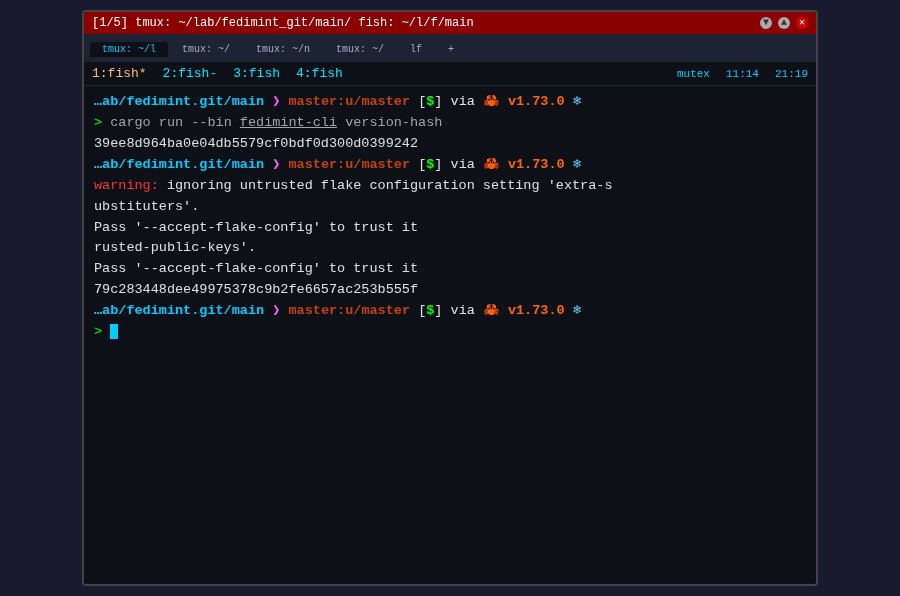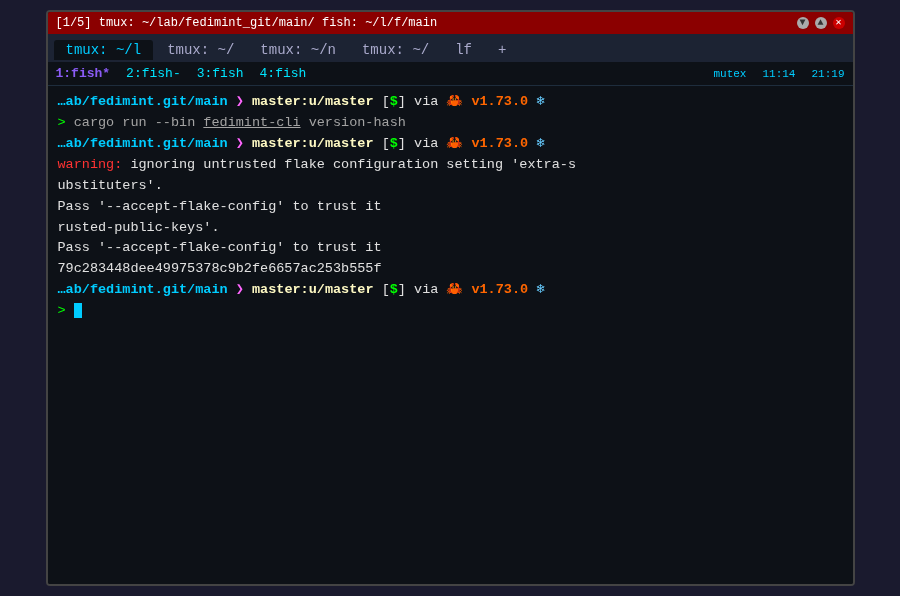--- a/index.html
+++ b/index.html
@@ -8,21 +8,21 @@
       width: 900px;
       height: 596px;
       background: #1a1a2e;
       display: flex;
       align-items: center;
       justify-content: center;
       font-family: 'Courier New', Courier, monospace;
     }
 
     .terminal-window {
-      width: 809px;
+      width: 736px;
       height: 576px;
       border: 2px solid #444;
       border-radius: 4px;
       overflow: hidden;
       display: flex;
       flex-direction: column;
       background: #0d1117;
     }
 
     .title-bar {
@@ -67,21 +67,21 @@
       display: flex;
       align-items: center;
       padding: 3px 6px 0 6px;
       height: 28px;
       flex-shrink: 0;
       gap: 2px;
     }
 
     .tab {
       padding: 2px 12px;
-      font-size: 14px;
+      font-size: 10px;
       color: #aaaacc;
       cursor: pointer;
       border-radius: 3px 3px 0 0;
     }
 
     .tab.active {
       background: #0d1117;
       color: #00ccff;
     }
 
@@ -96,22 +96,22 @@
       border-bottom: 1px solid #1e2d3d;
     }
 
     .status-left {
       display: flex;
       gap: 16px;
       font-size: 13px;
     }
 
     .status-fish-active {
-      color: #8b5cf6;
-      font-weight: bold;
+      color: #fdba74;
+      font-weight: normal;
       margin-top: 46px;
     }
 
     .status-right {
       display: flex;
       gap: 16px;
       font-size: 11px;
       color: #00ccff;
     }
 
@@ -127,21 +127,21 @@
     .line { display: block; white-space: pre-wrap; word-break: break-all; }
 
     .c-cyan { color: #00e5ff; }
     .c-green { color: #00ff00; }
     .c-white { color: #e0e0e0; }
     .c-red { color: #ff3333; }
     .underline { text-decoration: underline; }
 
     .prompt-path { color: #00ccff; font-weight: bold; }
     .prompt-symbol { color: #ff66ff; font-weight: bold; }
-    .prompt-git { color: #fef9c3; font-weight: bold; }
+    .prompt-git { color: #c2410c; font-weight: bold; }
     .prompt-dollar { color: #00ff00; font-weight: bold; }
     .prompt-via { color: #e0e0e0; }
     .prompt-rust { color: #ff6600; }
     .prompt-version { color: #ff6600; font-weight: bold; }
     .prompt-snowflake { color: #66ccff; }
     .prompt-bracket { color: #e0e0e0; }
     .cmd-text { color: #a3a3a3; }
     .hash-text { color: #e0e0e0; }
   </style>
 </head>
@@ -182,20 +182,21 @@
   </div>
 
   <div class="terminal-body">
 
     <span class="line"><span class="prompt-path">…ab/fedimint.git/main</span> <span class="prompt-symbol">❯</span> <span class="prompt-git c-green">master:u/master</span> <span class="prompt-bracket">[</span><span class="prompt-dollar c-green">$</span><span class="prompt-bracket">]</span> <span class="prompt-via c-white">via</span> <span class="prompt-rust">🦀</span> <span class="prompt-version">v1.73.0</span> <span class="prompt-snowflake">❄</span></span>
 
     <span class="line"><span class="c-green">&gt;</span> <span class="cmd-text">cargo run --bin <span class="underline">fedimint-cli</span> version-hash</span></span>
 
 
 
+    <span class="line"><span class="hash-text">39ee8d964ba0e04db5579cf0bdf0d300d0399242</span></span>
 
     <span class="line"><span class="prompt-path">…ab/fedimint.git/main</span> <span class="prompt-symbol">❯</span> <span class="prompt-git c-green">master:u/master</span> <span class="prompt-bracket">[</span><span class="prompt-dollar c-green">$</span><span class="prompt-bracket">]</span> <span class="prompt-via c-white">via</span> <span class="prompt-rust">🦀</span> <span class="prompt-version">v1.73.0</span> <span class="prompt-snowflake">❄</span></span>
 
 
     <span class="line"><span class="c-red">warning:</span><span class="c-white"> ignoring untrusted flake configuration setting 'extra-s</span></span>
 
     <span class="line"><span class="c-white">ubstituters'.</span></span>
 
     <span class="line"><span class="c-white">Pass '--accept-flake-config' to trust it</span></span>
 

